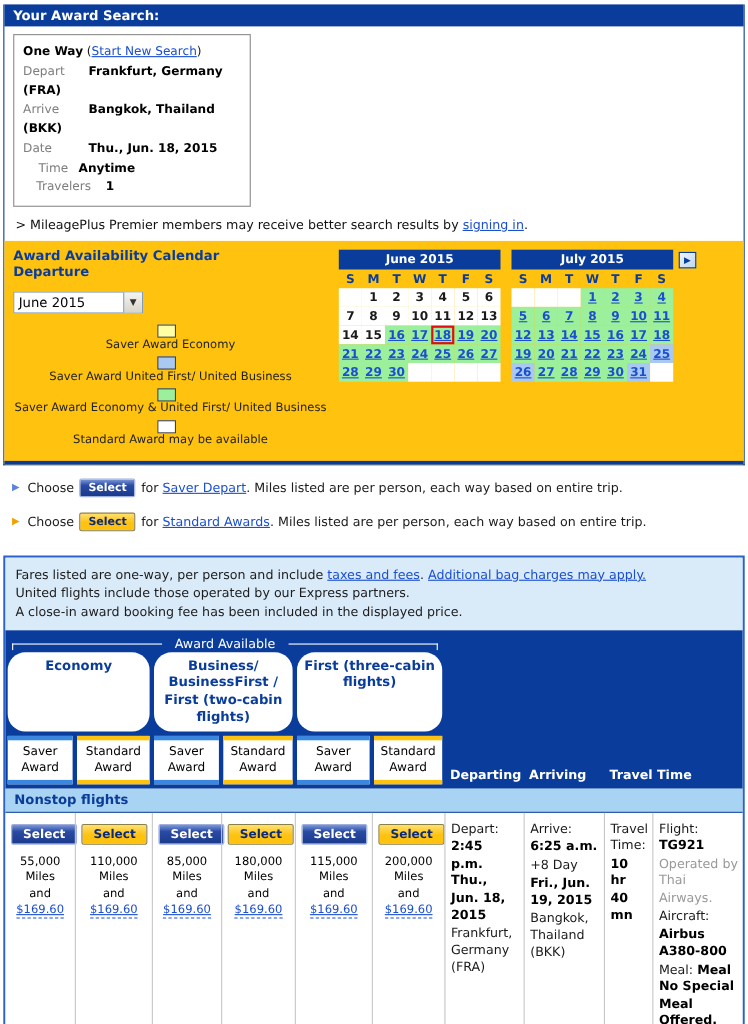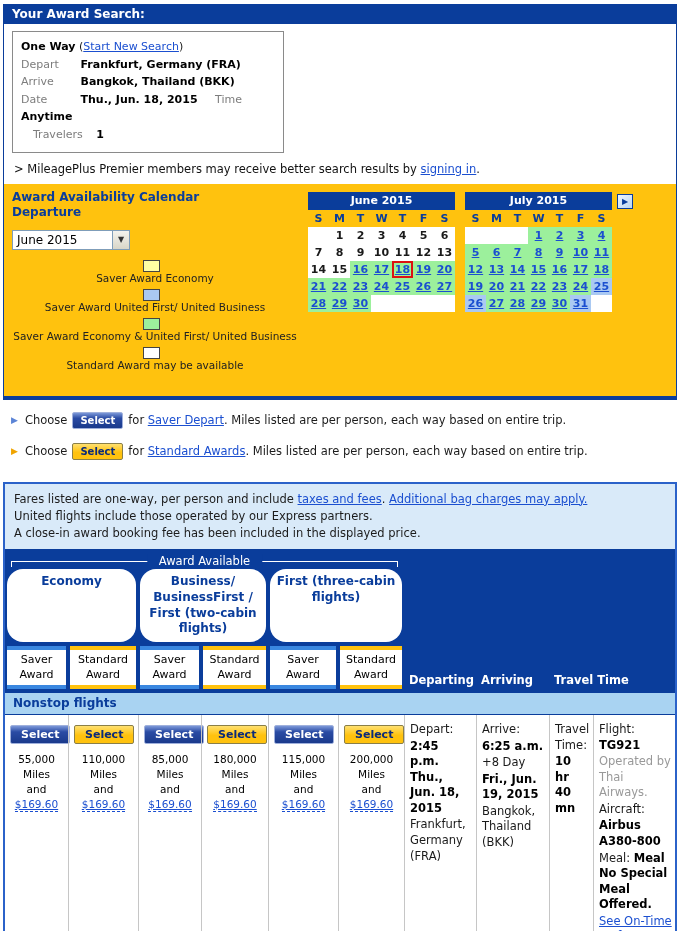--- a/index.html
+++ b/index.html
@@ -19,29 +19,29 @@
   html,body{margin:0;padding:0;background:#fff;}
   body{width:680px;font-family:"DejaVu Sans","Liberation Sans",sans-serif;font-size:11px;color:#1a1a1a;}
   .page{width:680px;padding:4px 3px;}
   a{color:var(--link);text-decoration:underline;cursor:pointer;}
   .b{font-weight:bold;color:#000;}
 
   
   .top-box{border:1px solid var(--navy);border-top:none;}
   .title-bar{background:var(--navy);color:#fff;font-weight:bold;font-size:12px;padding:3px 8px;height:20px;}
   .summary-area{padding:7px 8px 4px;}
-  .summary-box{border:1px solid #8a8a8a;width:272px;padding:6px 8px 8px;line-height:1.6;}
+  .summary-box{border:1px solid #8a8a8a;width:216px;padding:6px 8px 8px;line-height:1.6;}
   .flabel{color:var(--graylbl);display:inline-block;width:56px;}
   .flabel.time-lbl{width:auto;margin-left:14px;margin-right:6px;}
   .trav-row{padding-left:12px;}
   .trav-row .flabel{width:auto;margin-right:10px;}
   .premier{margin:9px 0 4px 2px;font-size:11.5px;color:#111;}
 
   
-  .calendar-band{background:var(--gold);border-bottom:3px solid var(--navy);display:flex;padding:6px 8px 20px;min-height:147px;}
+  .calendar-band{background:var(--gold);border-bottom:3px solid var(--navy);display:flex;padding:6px 8px 8px;min-height:147px;}
   .cal-left{width:286px;flex:none;}
   .cal-title{color:var(--navy);font-weight:bold;font-size:12px;line-height:1.25;}
   .fake-select{margin:10px 0 10px 0;width:118px;height:20px;background:#fff;border:1px solid #7f9db9;display:flex;align-items:center;cursor:default;}
   .fake-select .val{flex:1;padding:0 4px;font-size:12px;color:#000;}
   .fake-select .arrow-box{width:17px;height:18px;background:linear-gradient(#f4f3ee,#d9d6c8);border-left:1px solid #7f9db9;display:flex;align-items:center;justify-content:center;font-size:8px;color:#333;}
   .legend-item{display:flex;align-items:center;margin:5px 0;flex-direction:column;}
   .legend-swatch{width:17px;height:12px;border:1px solid #444;margin-right:8px;flex:none;}
   .legend-label{font-size:10.5px;color:#222;}
 
   .cal-months{display:flex;align-items:flex-start;padding-top:2px;}

